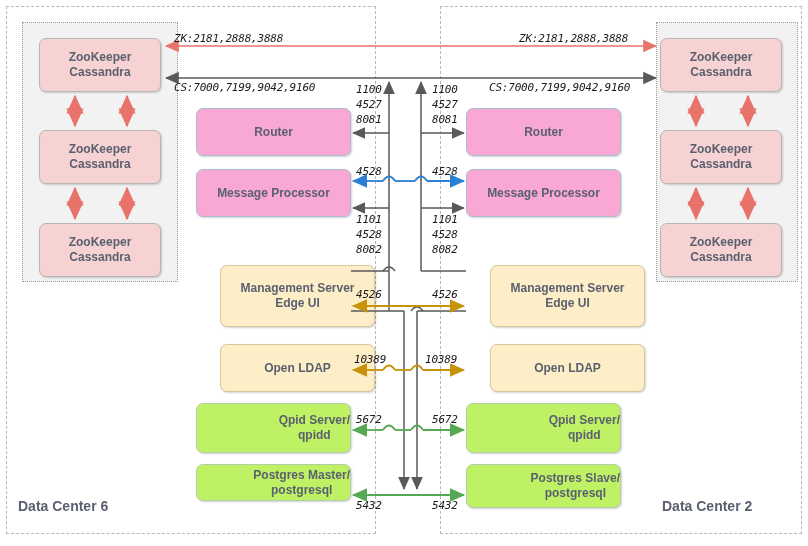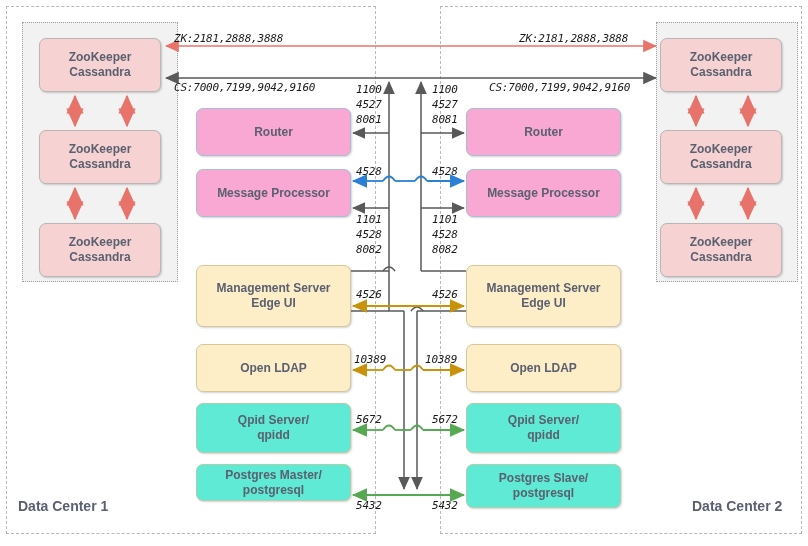--- a/index.html
+++ b/index.html
@@ -11,22 +11,22 @@
   .zk-group{position:absolute;background:#f2f2f2;border:1.5px dotted #9e9e9e;box-sizing:border-box;}
 
   
   .node{position:absolute;box-sizing:border-box;border-radius:7px;
         display:flex;align-items:center;justify-content:center;text-align:center;
         font-size:12px;font-weight:bold;color:#5b6070;line-height:1.25;
         box-shadow:1px 1px 2px rgba(0,0,0,.18);}
   .node span{display:block;}
   .n-red{background:#f6d3d2;border:1.2px solid #b9b6b6;}
   .n-blue{background:#f9a8d4;border:1.2px solid #a9bdd4;}
-  .n-yellow{background:#fdeec8;border:1.2px solid #d9c79a;}
-  .n-green{background:#5eead4;border:1.2px solid #b0cfa6;}
+  .n-yellow{background:#fdeec8;border:1.2px solid #d9c79a;margin-left:24px;}
+  .n-green{background:#bef264;border:1.2px solid #b0cfa6;justify-content:flex-end;}
 
   
   .dc-label{position:absolute;font-size:14px;font-weight:bold;color:#5b6070;}
   .plabel{position:absolute;font-family:"DejaVu Sans Mono",monospace;font-size:11px;
           color:#1a1a1a;white-space:nowrap;letter-spacing:-0.2px;font-style:italic;}
   svg.wires{position:absolute;left:0;top:0;width:808px;height:546px;pointer-events:none;}
 </style>
 </head>
 <body>
 
@@ -286,16 +286,16 @@
 
   <div class="plabel" style="left:354px;top:353px;">10389</div>
   <div class="plabel" style="left:425px;top:353px;">10389</div>
 
   <div class="plabel" style="left:356px;top:413px;">5672</div>
   <div class="plabel" style="left:432px;top:413px;">5672</div>
 
   <div class="plabel" style="left:356px;top:499px;">5432</div>
   <div class="plabel" style="left:432px;top:499px;">5432</div>
 
-  <div class="dc-label" style="left:18px;top:498px;">Data Center 1</div>
-  <div class="dc-label" style="left:692px;top:498px;">Data Center 2</div>
+  <div class="dc-label" style="left:18px;top:498px;">Data Center 6</div>
+  <div class="dc-label" style="left:662px;top:498px;">Data Center 2</div>
 
 </div>
 
 </body></html>

